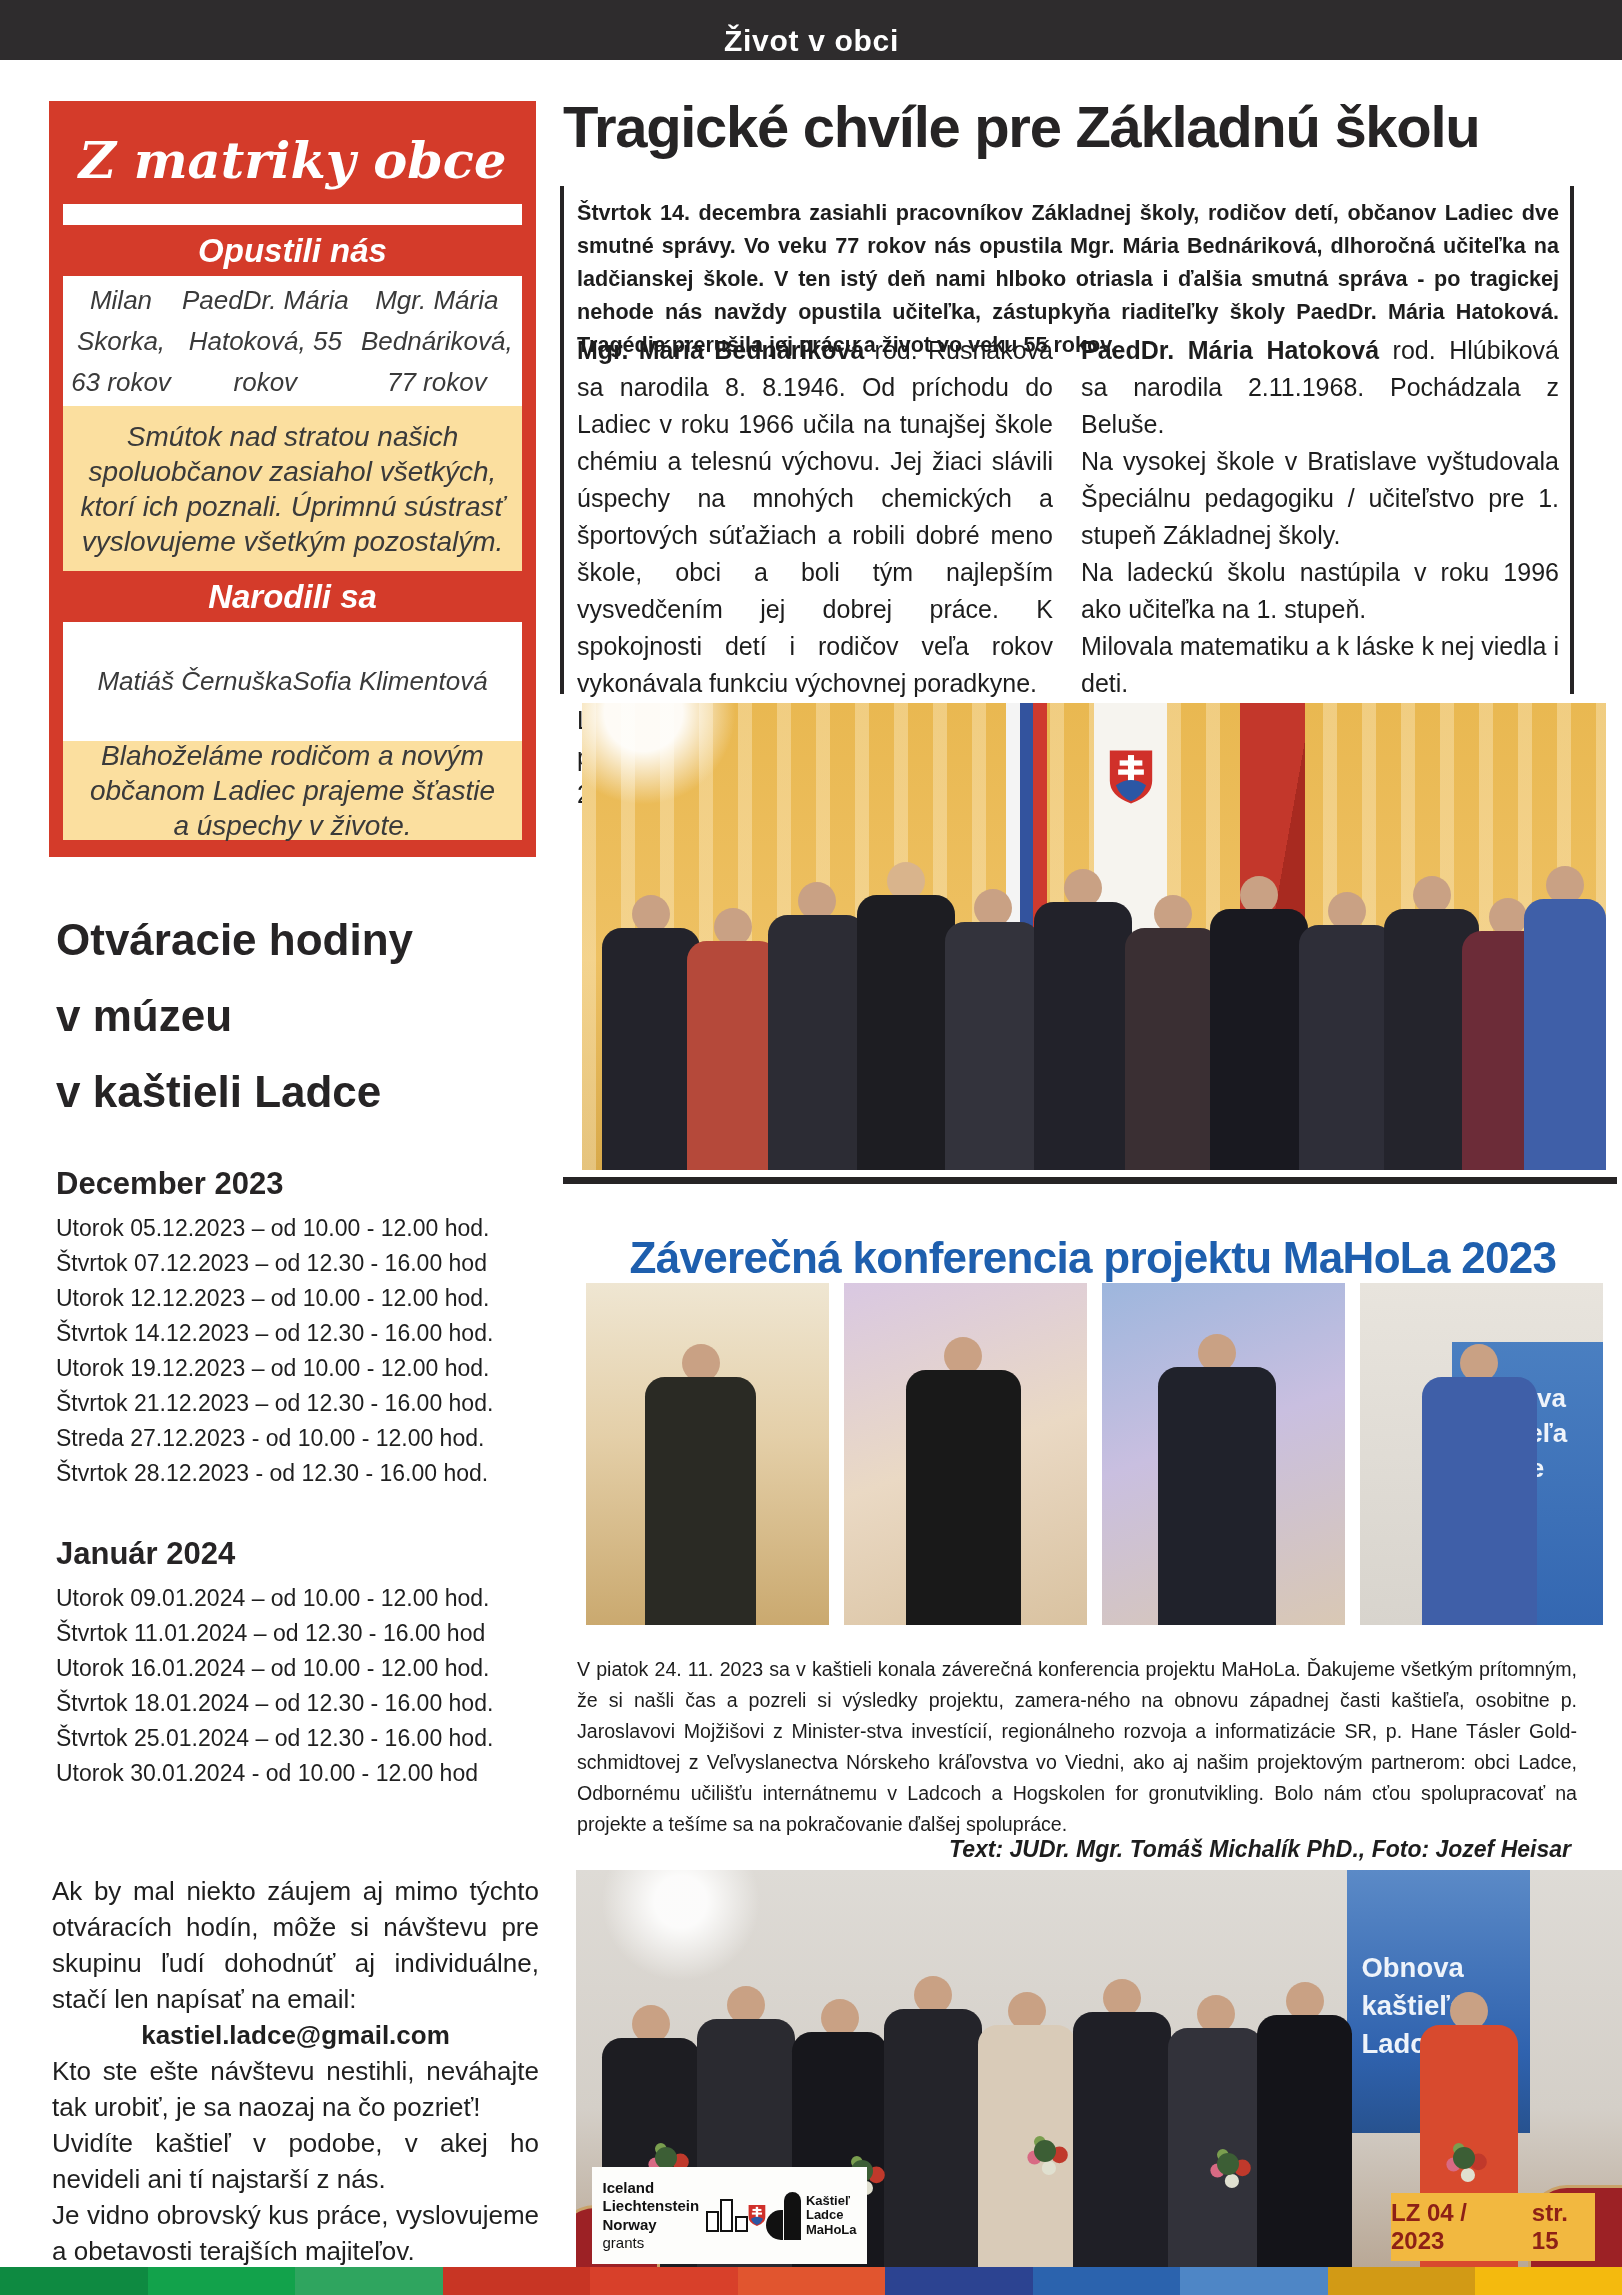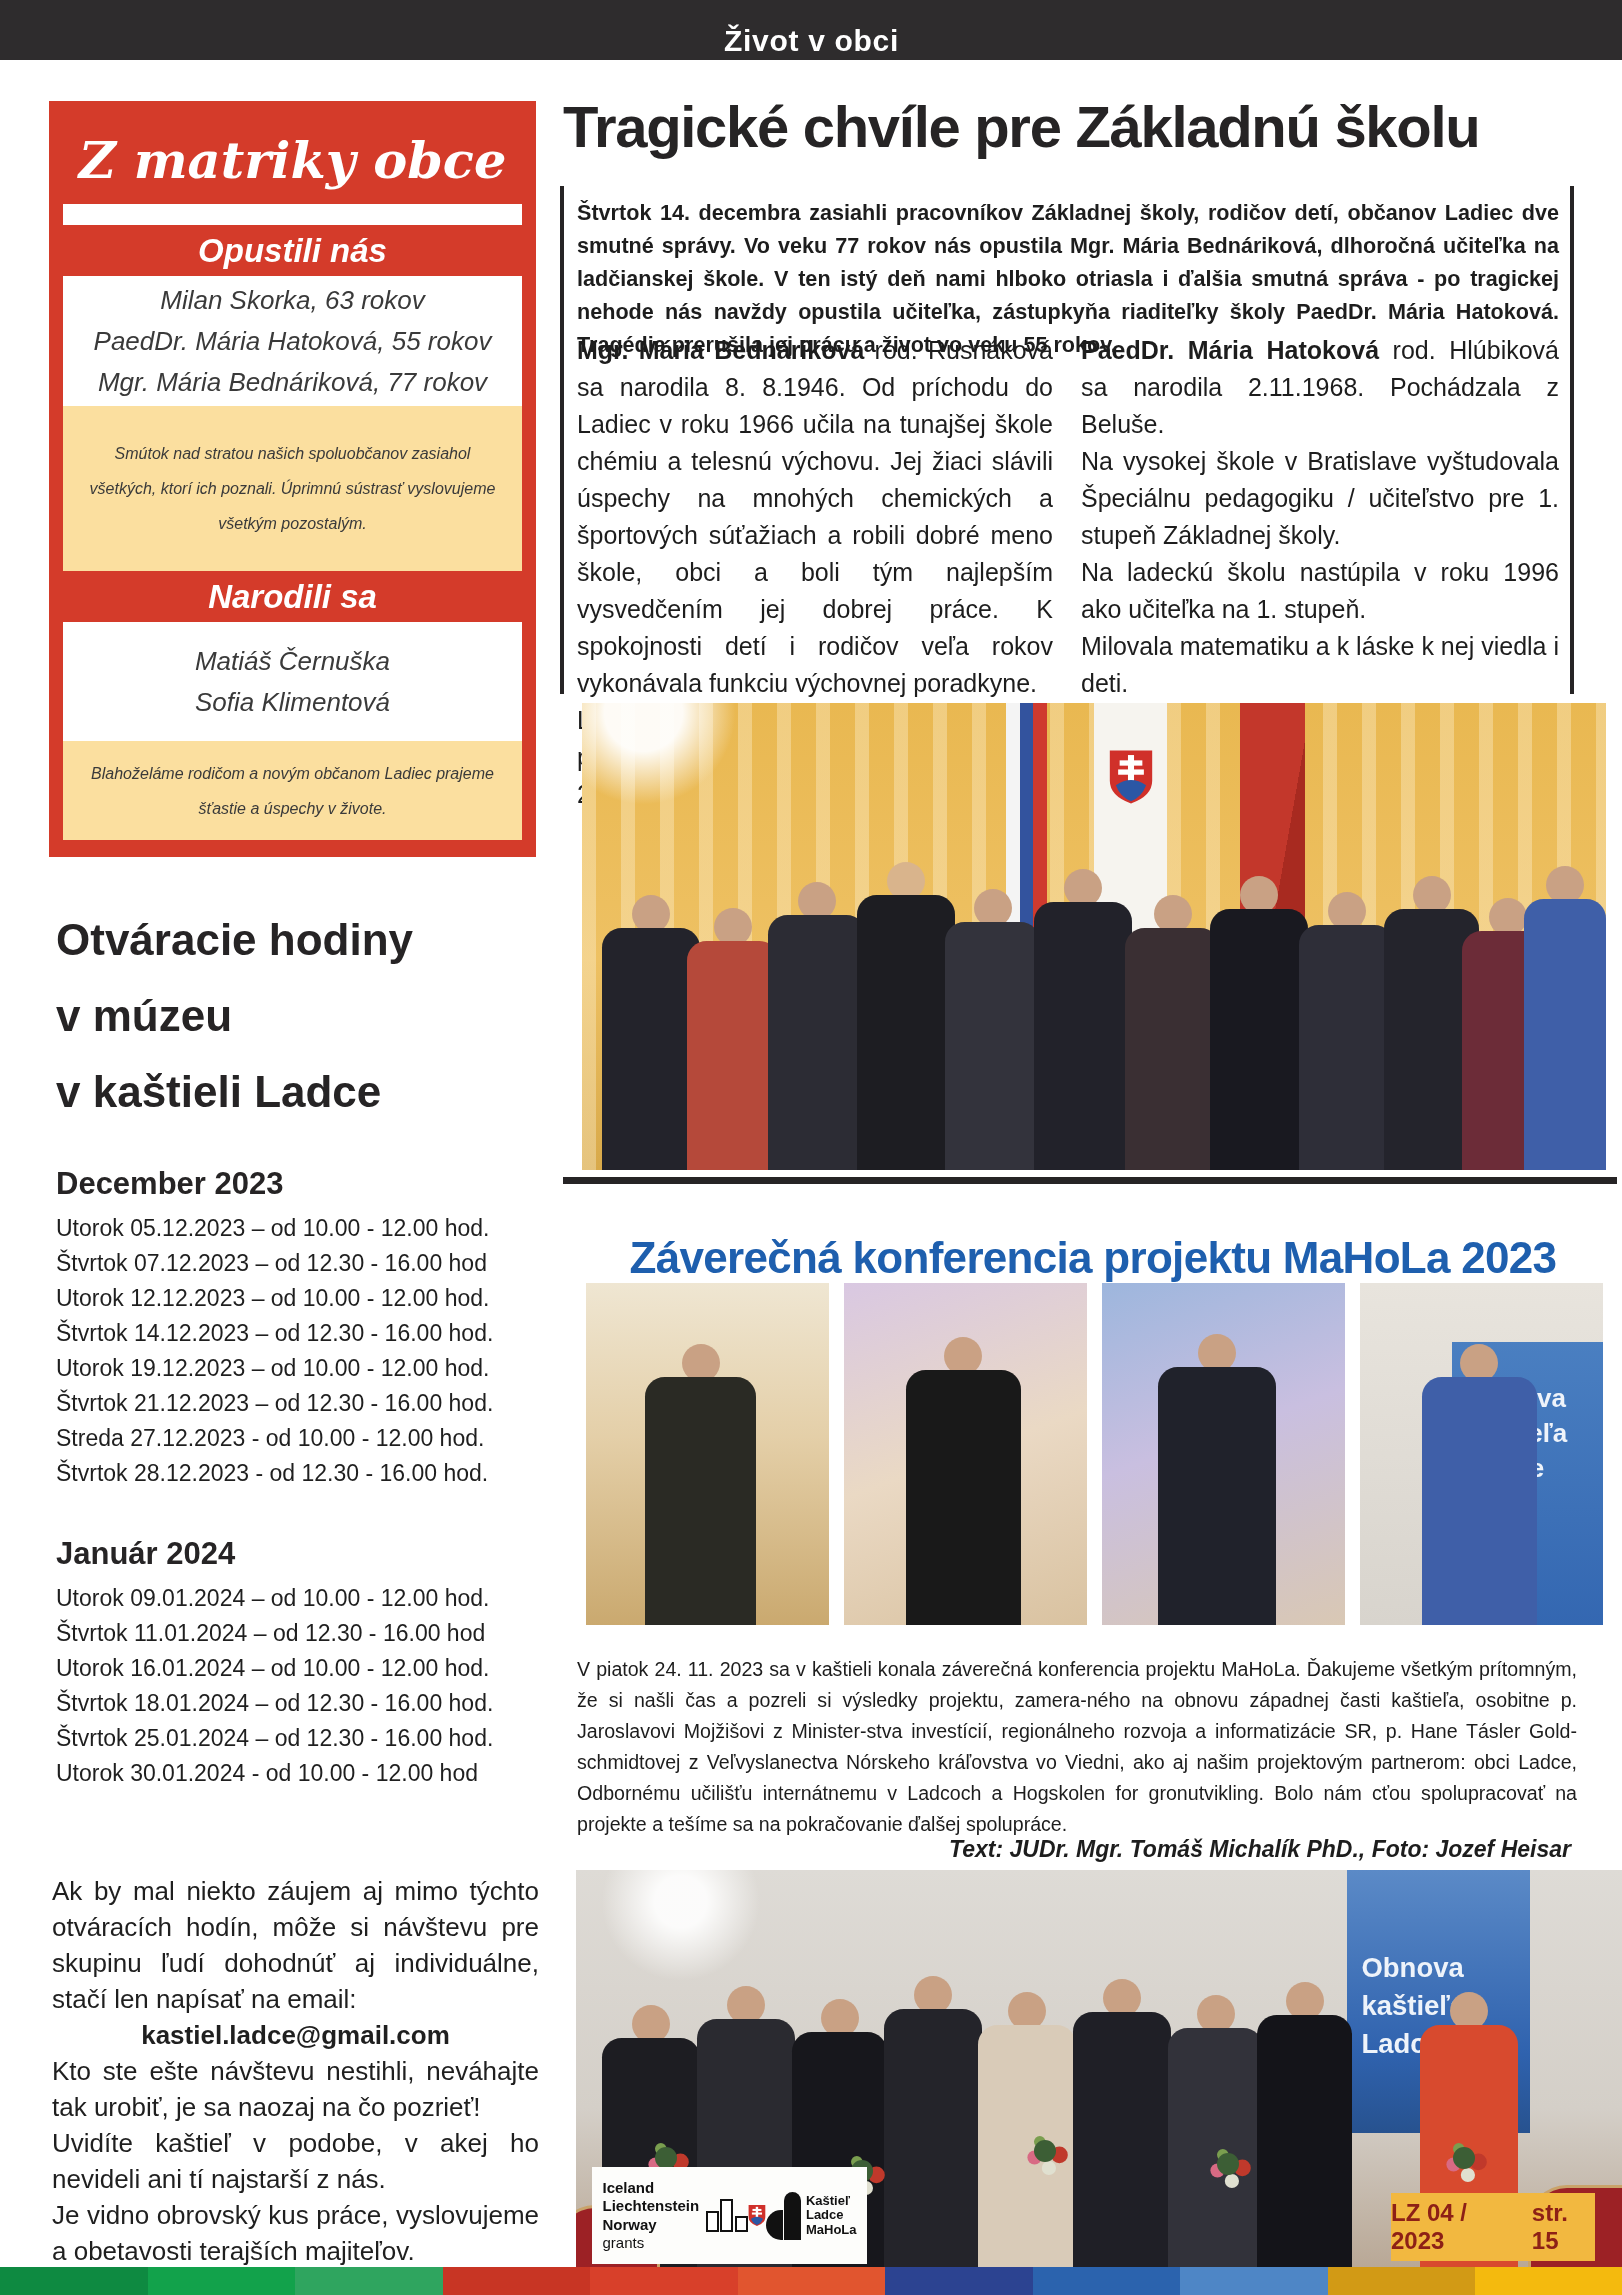--- a/index.html
+++ b/index.html
@@ -25,26 +25,26 @@
     height:89px;display:flex;align-items:center;justify-content:center;
     font-family:"DejaVu Serif", serif;font-style:italic;font-weight:bold;
     font-size:51px;color:#fff;
   }
   .mat-sep{height:21px;background:#fff;}
   .mat-band{
     height:51px;display:flex;align-items:center;justify-content:center;
     color:#fff;font-size:33px;font-weight:bold;font-style:italic;
   }
   .mat-white{
-    background:#fff;display:flex;flex-direction:column;align-items:center;justify-content:center;
+    background:#fff;display:flex;flex-direction:row;align-items:center;justify-content:center;
     font-style:italic;font-size:26px;line-height:41px;color:#3a3a3a;text-align:center;
   }
   .mat-cream{
     background:var(--cream,#fbdf9f);display:flex;align-items:center;justify-content:center;
-    font-style:italic;font-size:16px;line-height:35px;color:#3a3a3a;text-align:center;
+    font-style:italic;font-size:28px;line-height:35px;color:#3a3a3a;text-align:center;
     padding:0 17px;box-sizing:border-box;
   }
   .h-deaths{height:130px;}
   .h-cond{height:165px;}
   .h-births{height:119px;}
   .h-congr{height:99px;}
 
   
   .museum-title{left:56px;top:902px;width:487px;font-size:44px;font-weight:bold;line-height:76px;color:#262425;}
   .month-title{font-size:31px;font-weight:bold;color:#262425;}

